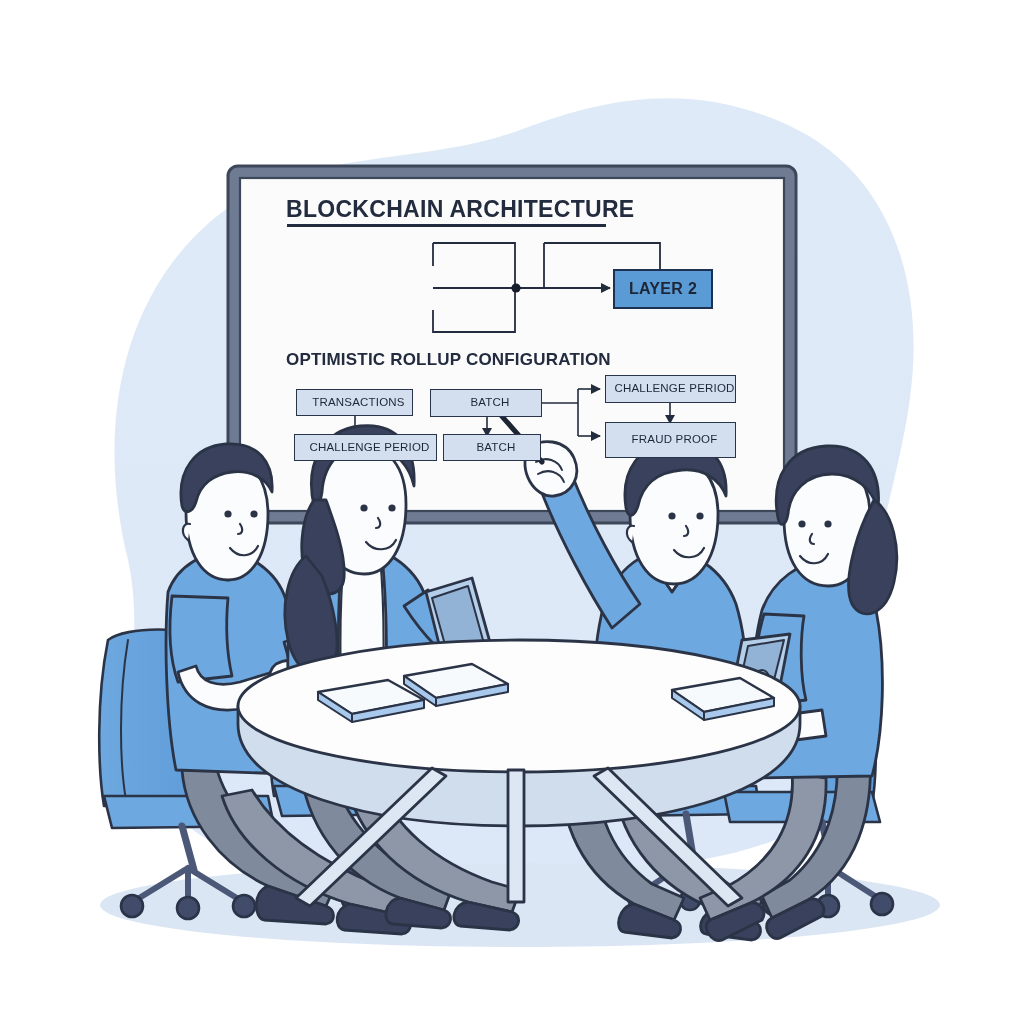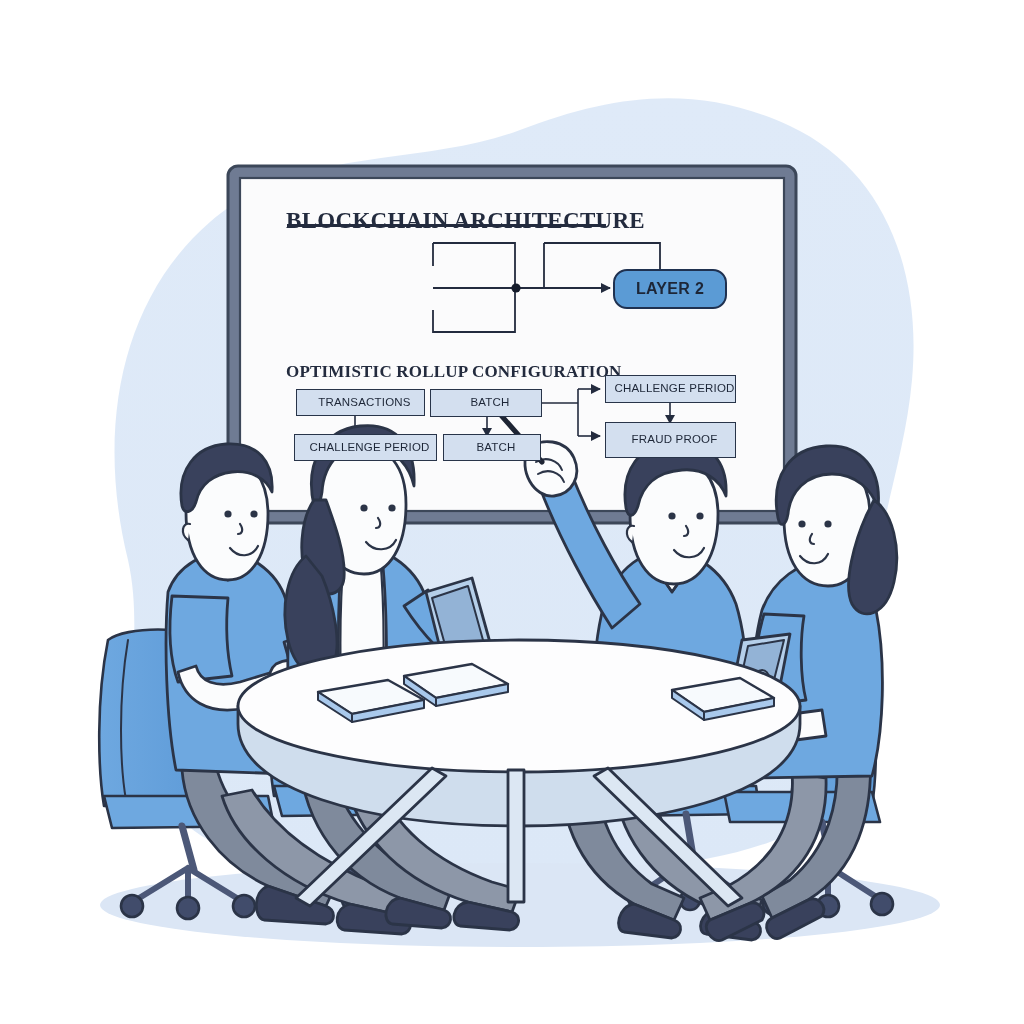--- a/index.html
+++ b/index.html
@@ -19,24 +19,23 @@
     height: 1024px;
     background: #ffffff;
   }
   #scene svg {
     display: block;
   }
   
   .board-text {
     position: absolute;
     color: #232b3e;
-    font-family: Liberation Serif, serif;
+    font-family: Liberation Sans, sans-serif;
     white-space: nowrap;
     letter-spacing: 0.2px;
-    margin-top: 12px;
   }
   #board-title {
     left: 286px;
     top: 196px;
     font-size: 23px;
     font-weight: bold;
     letter-spacing: 0.3px;
   }
   #board-title-rule {
     position: absolute;
@@ -72,23 +71,23 @@
     letter-spacing: 0.3px;
   }
   .node-flow {
     background: #d3dfef;
     border: 1.7px solid #283449;
     font-size: 11.5px;
     letter-spacing: 0.2px;
     padding-left: 8px;
   }
   #layer1 { left: 383px; top: 266px; width: 96px; height: 44px; }
-  #layer2 { left: 613px; top: 269px; width: 114px; height: 40px; border-radius: 14px; }
-
-  #n-transactions   { left: 296px; top: 389px; width: 129px; height: 27px; }
+  #layer2 { left: 613px; top: 269px; width: 100px; height: 40px; }
+
+  #n-transactions   { left: 296px; top: 389px; width: 117px; height: 27px; }
   #n-challenge-left { left: 294px; top: 434px; width: 143px; height: 27px; }
   #n-batch-top      { left: 430px; top: 389px; width: 112px; height: 28px; }
   #n-batch-bottom   { left: 443px; top: 434px; width:  98px; height: 27px; }
   #n-challenge-right{ left: 605px; top: 375px; width: 131px; height: 28px; }
   #n-fraud-proof    { left: 605px; top: 422px; width: 131px; height: 36px; }
 </style>
 </head>
 <body>
 
 <div id="scene">

